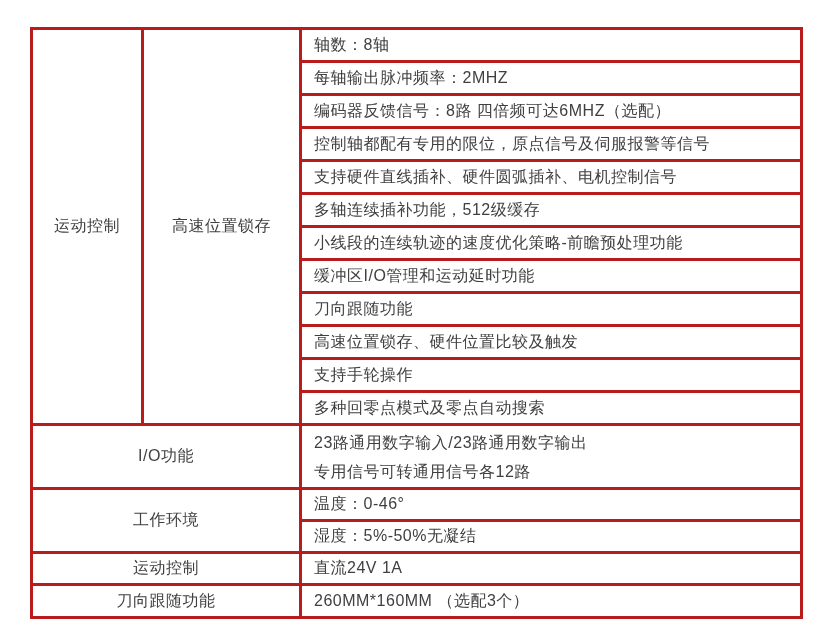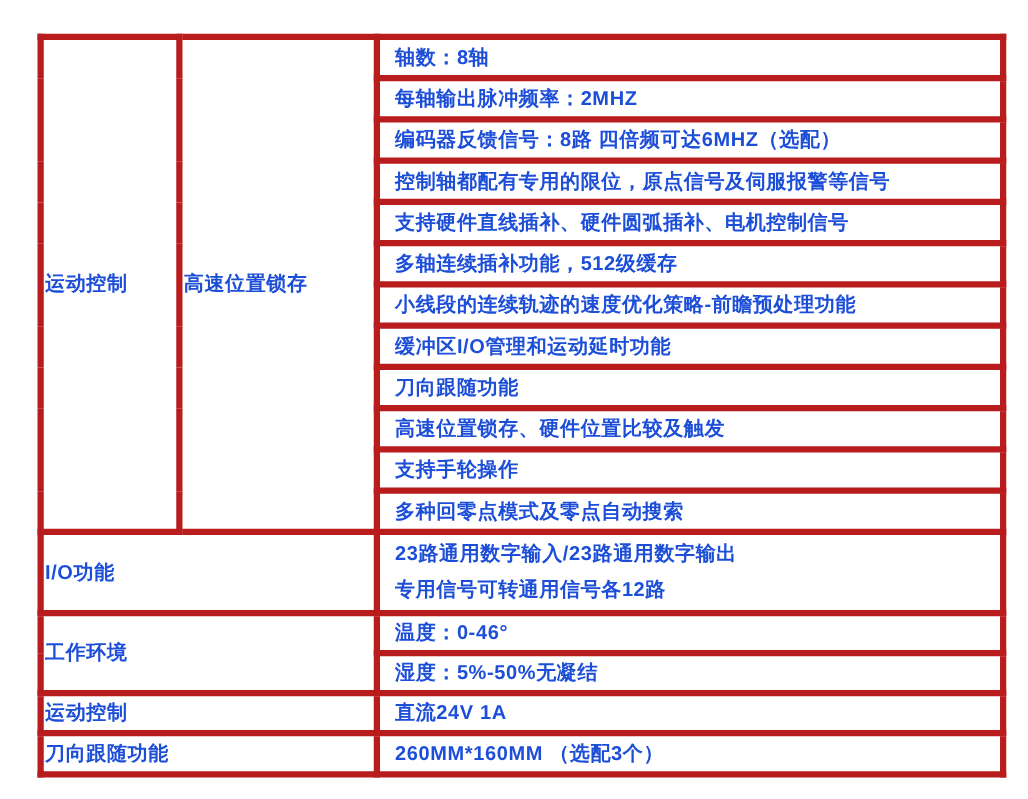--- a/index.html
+++ b/index.html
@@ -16,30 +16,31 @@
   }
   table.spec-table {
     position: absolute;
     left: 30px;
     top: 27px;
     width: 770px;
     border-collapse: collapse;
     table-layout: fixed;
   }
   table.spec-table td {
-    border: 5px solid #b91c1c;
+    border: 3px solid #b91c1c;
     font-size: 16px;
-    font-weight: 700;
-    color: #1d4ed8;
+    font-weight: 400;
+    color: #404040;
     letter-spacing: 0.5px;
     vertical-align: middle;
     overflow: hidden;
     white-space: nowrap;
   }
   td.label-cell {
+    text-align: center;
   }
   td.value-cell {
     text-align: left;
     padding-left: 12px;
   }
   tr.motor-row {
     height: 33px;
   }
   tr.io-row {
     height: 64px;

